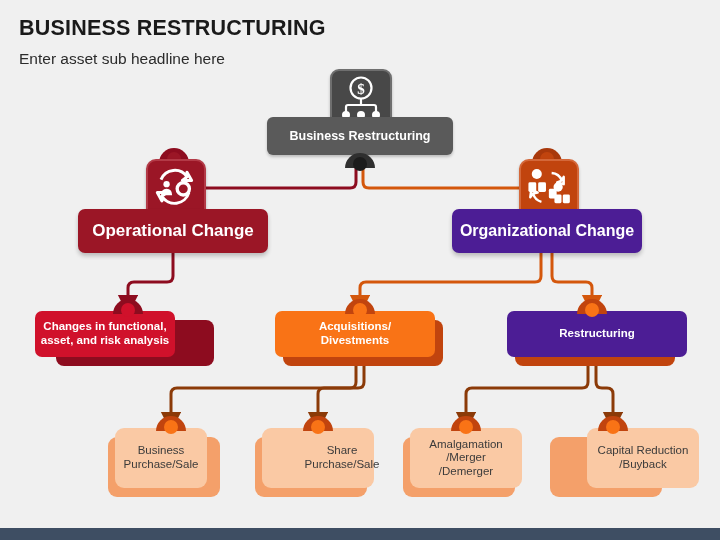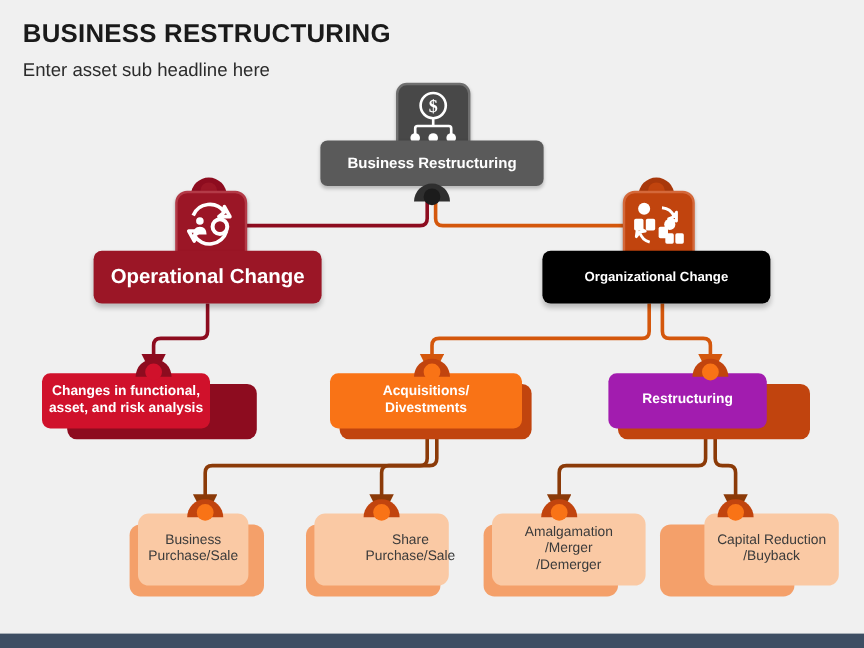--- a/index.html
+++ b/index.html
@@ -64,48 +64,48 @@
     box-shadow:0 3px 4px rgba(0,0,0,.22);
   }
   #op-tile{
     position:absolute;left:146px;top:159px;width:56px;height:56px;
     background:#9b1626;border-radius:10px;
     border:2px solid #b33a47;
     box-shadow:0 2px 3px rgba(0,0,0,.25);
   }
   #org-box{
     left:452px;top:209px;width:190px;height:44px;
-    background:#000000;color:#fff;font-size:11px;font-weight:bold;
+    background:#4c1d95;color:#fff;font-size:16px;font-weight:bold;
     box-shadow:0 3px 4px rgba(0,0,0,.22);
   }
   #org-tile{
     position:absolute;left:519px;top:159px;width:56px;height:56px;
     background:#c1440e;border-radius:10px;
     border:2px solid #d4683a;
     box-shadow:0 2px 3px rgba(0,0,0,.25);
   }
 
   
   .lvl3{height:46px;font-size:11.5px;font-weight:bold;color:#fff;}
   .shadow3{position:absolute;border-radius:8px;}
   #l3a{left:35px;top:311px;width:140px;background:#d0112b;}
   #l3a-sh{left:56px;top:320px;width:158px;height:46px;background:#8d0c1f;}
   #l3b{left:275px;top:311px;width:160px;background:#f97316;}
   #l3b-sh{left:283px;top:320px;width:160px;height:46px;background:#c1440e;}
-  #l3c{left:507px;top:311px;width:132px;background:#a21caf;}
+  #l3c{left:507px;top:311px;width:180px;background:#4c1d95;}
   #l3c-sh{left:515px;top:320px;width:160px;height:46px;background:#c1440e;}
 
   
   .lvl4{height:60px;font-size:11.5px;color:#3b3b3b;border-radius:9px;background:#fac9a4;}
   .shadow4{position:absolute;border-radius:9px;background:#f4a06a;}
   #l4a{left:115px;top:428px;width:92px;}
   #l4a-sh{left:108px;top:437px;width:112px;height:60px;}
   #l4b{left:262px;top:428px;width:112px;padding-left:48px;}
   #l4b-sh{left:255px;top:437px;width:112px;height:60px;}
-  #l4c{left:410px;top:428px;width:128px;}
+  #l4c{left:410px;top:428px;width:112px;}
   #l4c-sh{left:403px;top:437px;width:112px;height:60px;}
   #l4d{left:587px;top:428px;width:112px;}
   #l4d-sh{left:550px;top:437px;width:112px;height:60px;}
 
   
   .nub{position:absolute;width:30px;height:15px;border-radius:15px 15px 0 0;}
   .nub .dot{position:absolute;left:8px;top:4px;width:14px;height:14px;border-radius:50%;}
   .nub.dark{background:#2f2f2f;}
   .nub.dark .dot{background:#1c1c1c;}
   .nub.maroon{background:#8d0c1f;}

